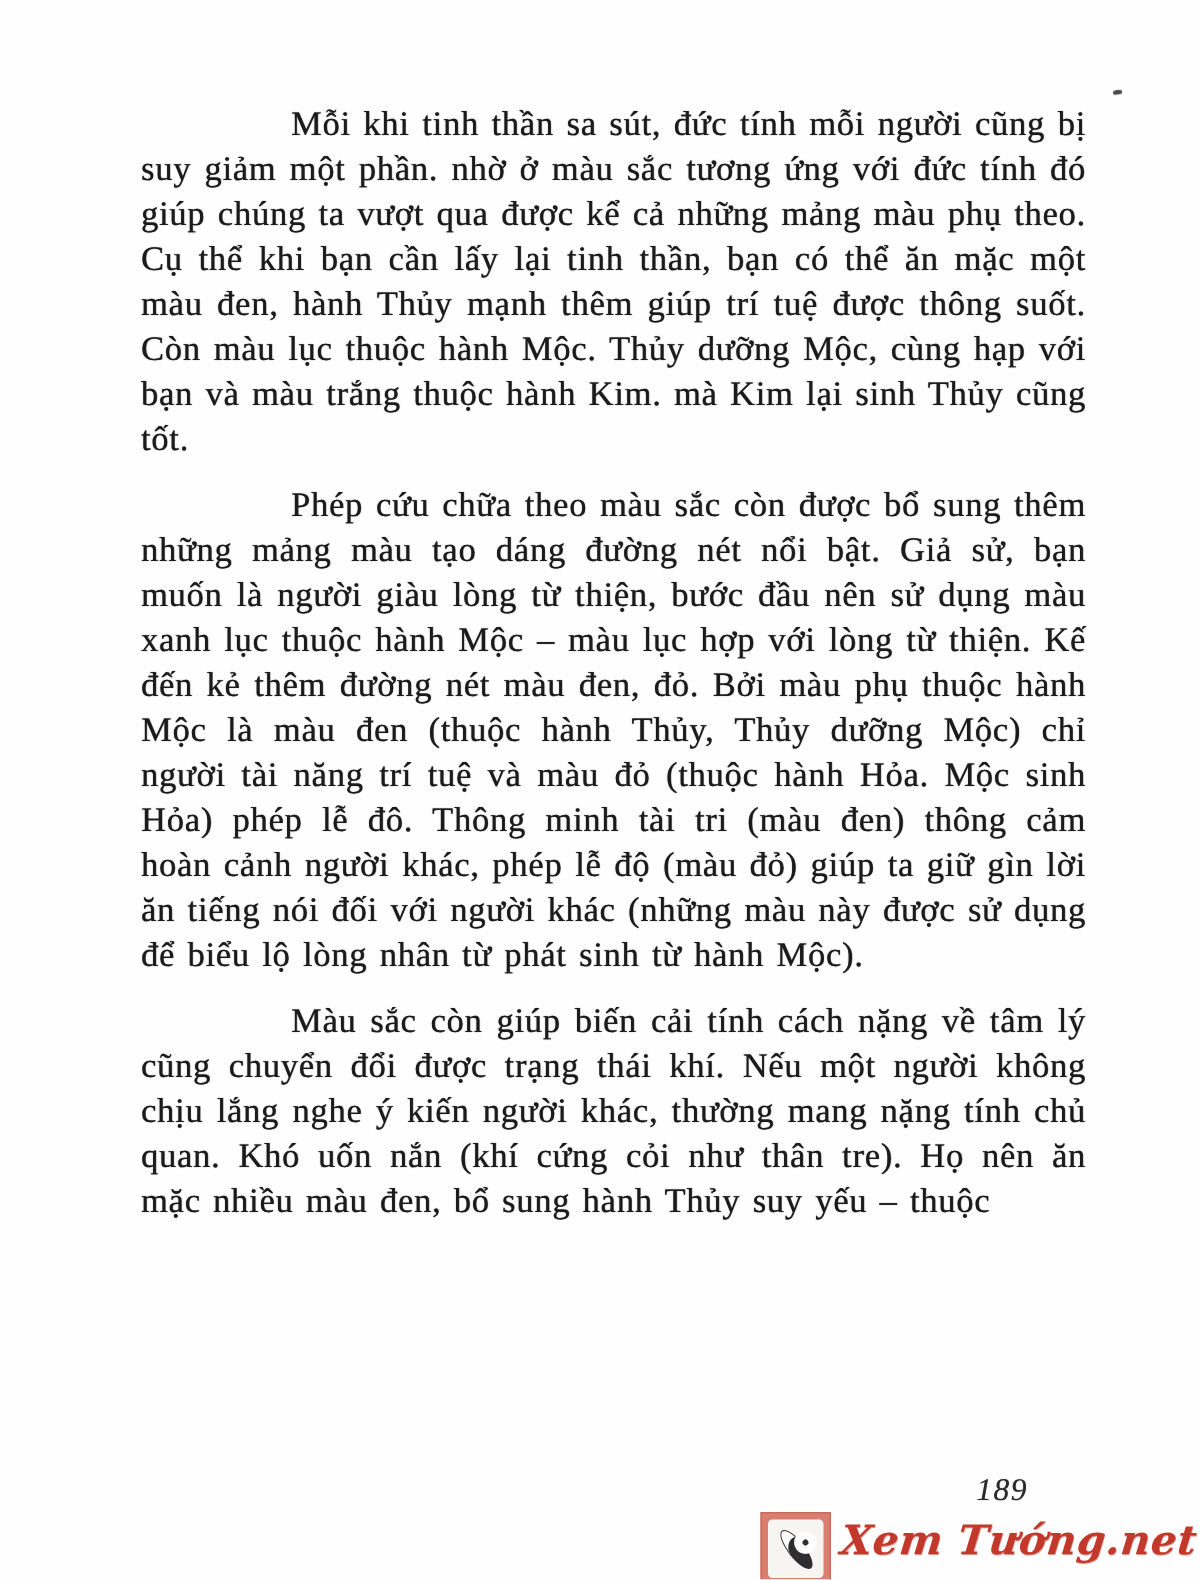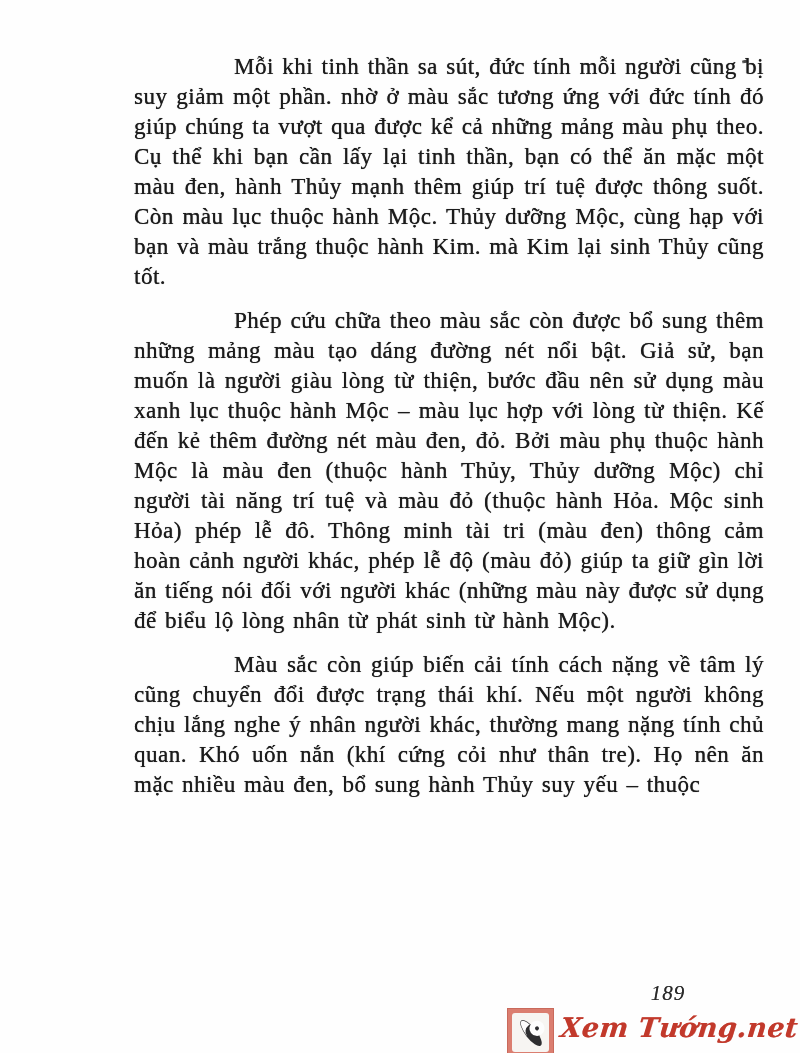--- a/index.html
+++ b/index.html
@@ -11,32 +11,31 @@
     position: relative;
     width: 800px;
     height: 1053px;
     background: #fefefe;
     overflow: hidden;
     font-family: "Liberation Serif", serif;
   }
   
   .text-block {
     position: absolute;
-    top: 52px;
+    top: 68px;
     left: 94px;
     width: 630px;
     color: #1b1b1b;
     font-size: 23px;
     line-height: 30px;
     letter-spacing: 0.5px;
     word-spacing: 2px;
     text-align: justify;
     text-shadow: 0 0 0.7px rgba(25,25,25,0.75), 0.3px 0.3px 0.4px rgba(25,25,25,0.4);
     filter: blur(0.18px);
-    margin-left: 40px;
   }
   .text-block p {
     margin: 0 0 14px 0;
     text-indent: 100px;
   }
   
   .page-number {
     position: absolute;
     top: 981px;
     left: 648px;
@@ -144,21 +143,21 @@
 </head>
 <body>
 
 <div class="page">
 
   <div class="speck speck-1"></div>
 
   <main class="text-block">
     <p>Mỗi khi tinh thần sa sút, đức tính mỗi người cũng bị suy giảm một phần. nhờ ở màu sắc tương ứng với đức tính đó giúp chúng ta vượt qua được kể cả những mảng màu phụ theo. Cụ thể khi bạn cần lấy lại tinh thần, bạn có thể ăn mặc một màu đen, hành Thủy mạnh thêm giúp trí tuệ được thông suốt. Còn màu lục thuộc hành Mộc. Thủy dưỡng Mộc, cùng hạp với bạn và màu trắng thuộc hành Kim. mà Kim lại sinh Thủy cũng tốt.</p>
     <p>Phép cứu chữa theo màu sắc còn được bổ sung thêm những mảng màu tạo dáng đường nét nổi bật. Giả sử, bạn muốn là người giàu lòng từ thiện, bước đầu nên sử dụng màu xanh lục thuộc hành Mộc – màu lục hợp với lòng từ thiện. Kế đến kẻ thêm đường nét màu đen, đỏ. Bởi màu phụ thuộc hành Mộc là màu đen (thuộc hành Thủy, Thủy dưỡng Mộc) chỉ người tài năng trí tuệ và màu đỏ (thuộc hành Hỏa. Mộc sinh Hỏa) phép lễ đô. Thông minh tài tri (màu đen) thông cảm hoàn cảnh người khác, phép lễ độ (màu đỏ) giúp ta giữ gìn lời ăn tiếng nói đối với người khác (những màu này được sử dụng để biểu lộ lòng nhân từ phát sinh từ hành Mộc).</p>
-    <p>Màu sắc còn giúp biến cải tính cách nặng về tâm lý cũng chuyển đổi được trạng thái khí. Nếu một người không chịu lắng nghe ý nhân người khác, thường mang nặng tính chủ quan. Khó uốn nắn (khí cứng cỏi như thân tre). Họ nên ăn mặc nhiều màu đen, bổ sung hành Thủy suy yếu – thuộc</p>
+    <p>Màu sắc còn giúp biến cải tính cách nặng về tâm lý cũng chuyển đổi được trạng thái khí. Nếu một người không chịu lắng nghe ý kiến người khác, thường mang nặng tính chủ quan. Khó uốn nắn (khí cứng cỏi như thân tre). Họ nên ăn mặc nhiều màu đen, bổ sung hành Thủy suy yếu – thuộc</p>
   </main>
 
   <div class="page-number">189</div>
 
   <div class="watermark">
     <span class="yy-tile">
       <span class="yy-inner">
         <span class="yy-wrap">
           <span class="yin-yang"></span>
         </span>

